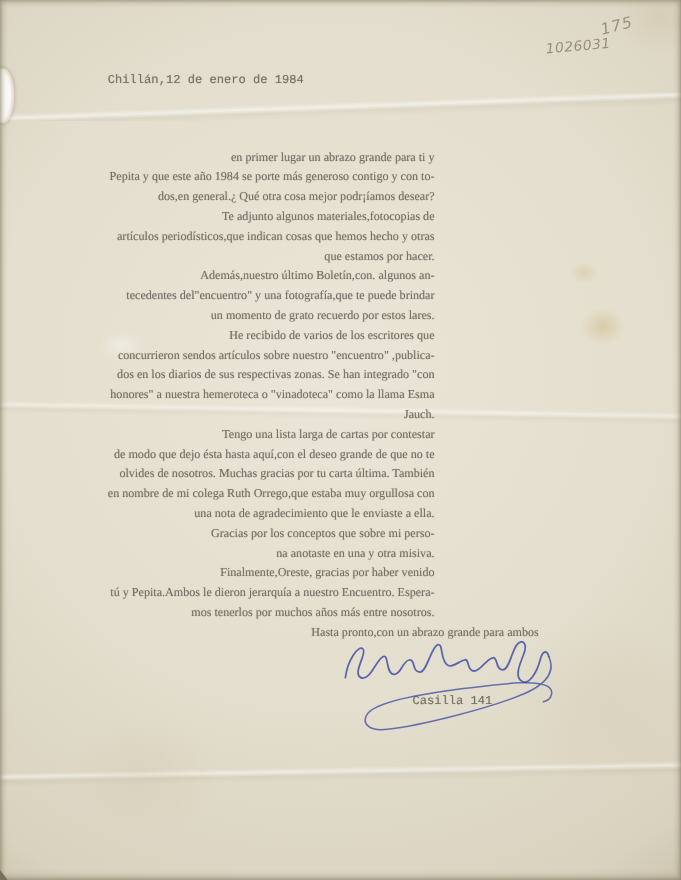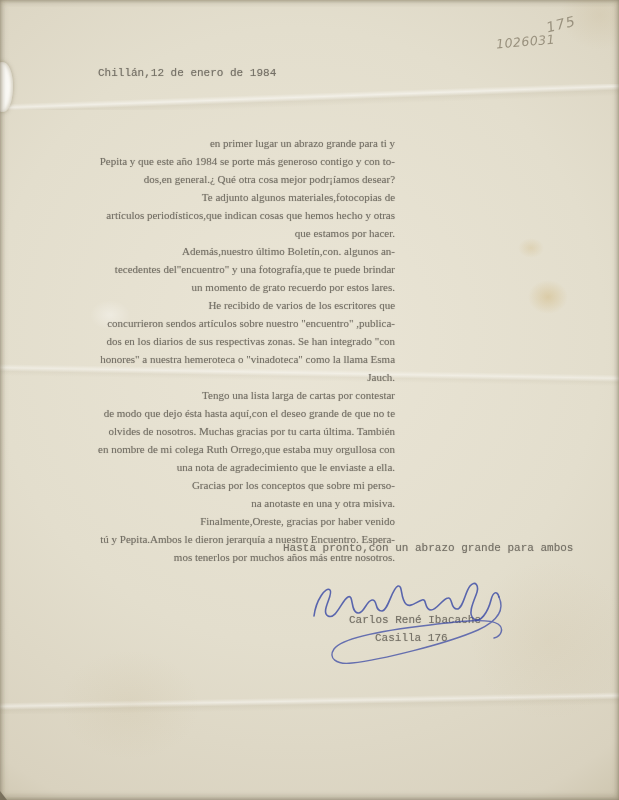--- a/index.html
+++ b/index.html
@@ -57,21 +57,21 @@
     letter-spacing:0;
     text-align:right;
   }
   .body-lines{
     position:absolute;left:98px;top:134px;white-space:pre;
     font-size:11px;color:#747066;text-shadow:0 0 1px rgba(108,102,92,.45);font-family:Liberation Serif, serif;
   }
   .body-lines .tline{position:static;height:18px;}
   .tline.date{left:98px;top:64px;}
   .tline.salutation{left:98px;top:98px;}
-  .tline.closing{left:283px;top:539px;}
+  .tline.closing{left:283px;top:566px;font-family:Liberation Serif, serif;}
   .tline.signed{left:349px;top:611px;}
   .tline.address{left:375px;top:629px;}
   
   .pencil{
     position:absolute;
     font-family:"DejaVu Sans",sans-serif;
     font-style:italic;
     color:#99917e;
     pointer-events:none;
   }
@@ -103,23 +103,22 @@
   <div class="pencil p1">175</div>
   <div class="pencil p2">1026031</div>
 
   <div class="tline date">Chillán,12 de enero de 1984</div>
 
 
   <div class="body-lines"><div class="tline">                         en primer lugar un abrazo grande para ti y</div><div class="tline">Pepita y que este año 1984 se porte más generoso contigo y con to-</div><div class="tline">dos,en general.¿ Qué otra cosa mejor podr¡íamos desear?</div><div class="tline">                         Te adjunto algunos materiales,fotocopias de</div><div class="tline">artículos periodísticos,que indican cosas que hemos hecho y otras</div><div class="tline">que estamos por hacer.</div><div class="tline">                         Además,nuestro último Boletín,con. algunos an-</div><div class="tline">tecedentes del"encuentro" y una fotografía,que te puede brindar</div><div class="tline">un momento de grato recuerdo por estos lares.</div><div class="tline">                         He recibido de varios de los escritores que</div><div class="tline">concurrieron sendos artículos sobre nuestro "encuentro" ,publica-</div><div class="tline">dos en los diarios de sus respectivas zonas. Se han integrado "con</div><div class="tline">honores" a nuestra hemeroteca o "vinadoteca" como la llama Esma</div><div class="tline">Jauch.</div><div class="tline">                         Tengo una lista larga de cartas por contestar</div><div class="tline">de modo que dejo ésta hasta aquí,con el deseo grande de que no te</div><div class="tline">olvides de nosotros. Muchas gracias por tu carta última. También</div><div class="tline">en nombre de mi colega Ruth Orrego,que estaba muy orgullosa con</div><div class="tline">una nota de agradecimiento que le enviaste a ella.</div><div class="tline">                         Gracias por los conceptos que sobre mi perso-</div><div class="tline">na anotaste en una y otra misiva.</div><div class="tline">                         Finalmente,Oreste, gracias por haber venido</div><div class="tline">tú y Pepita.Ambos le dieron jerarquía a nuestro Encuentro. Espera-</div><div class="tline">mos tenerlos por muchos años más entre nosotros.</div></div>
 
   <div class="tline closing">Hasta pronto,con un abrazo grande para ambos</div>
 
-  <div class="tline signed">Carlos René Ibacache</div>
 
-  <div class="tline address">Casilla 176</div>
+  <div class="tline address">Casilla 141</div>
 
   <svg class="signature" width="235" height="130" viewBox="295 565 235 130">
     <path d="
       M314,616
       C316,600 326,586 330,590
       C334,594 320,612 328,616
       C336,620 342,600 348,597
       C354,594 350,612 358,613
       C364,614 366,601 372,600
       C378,599 374,611 382,611

